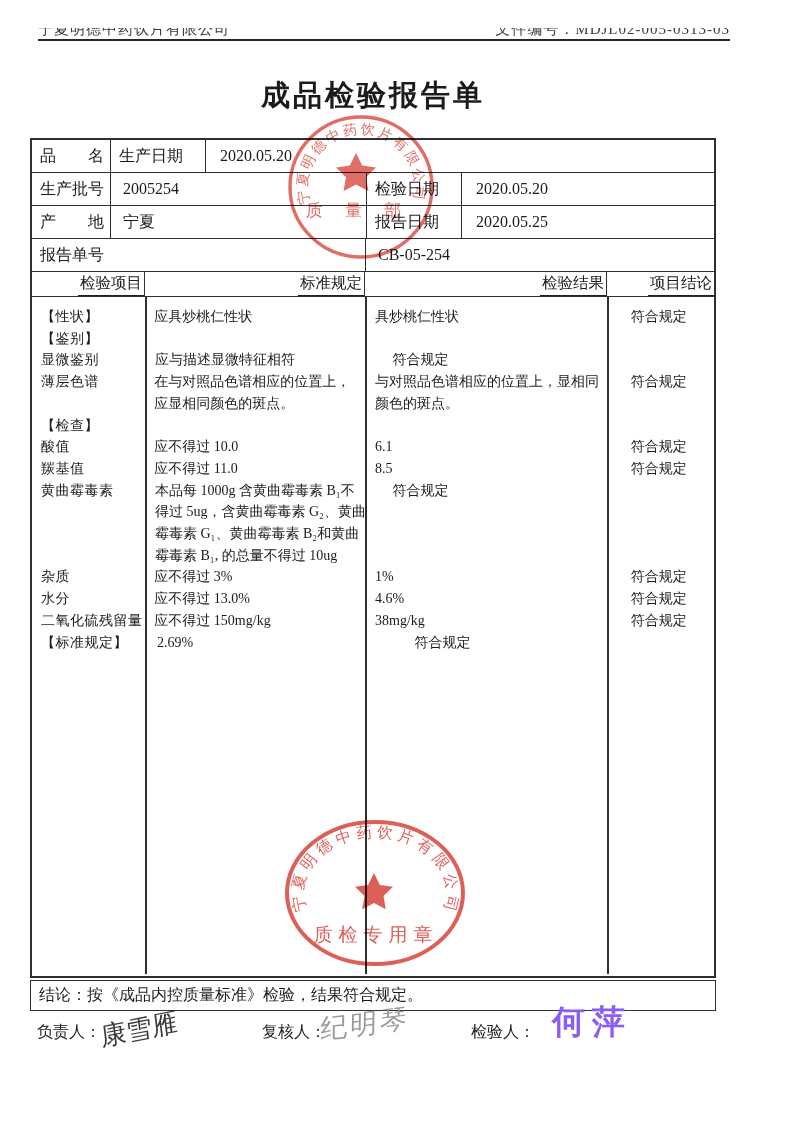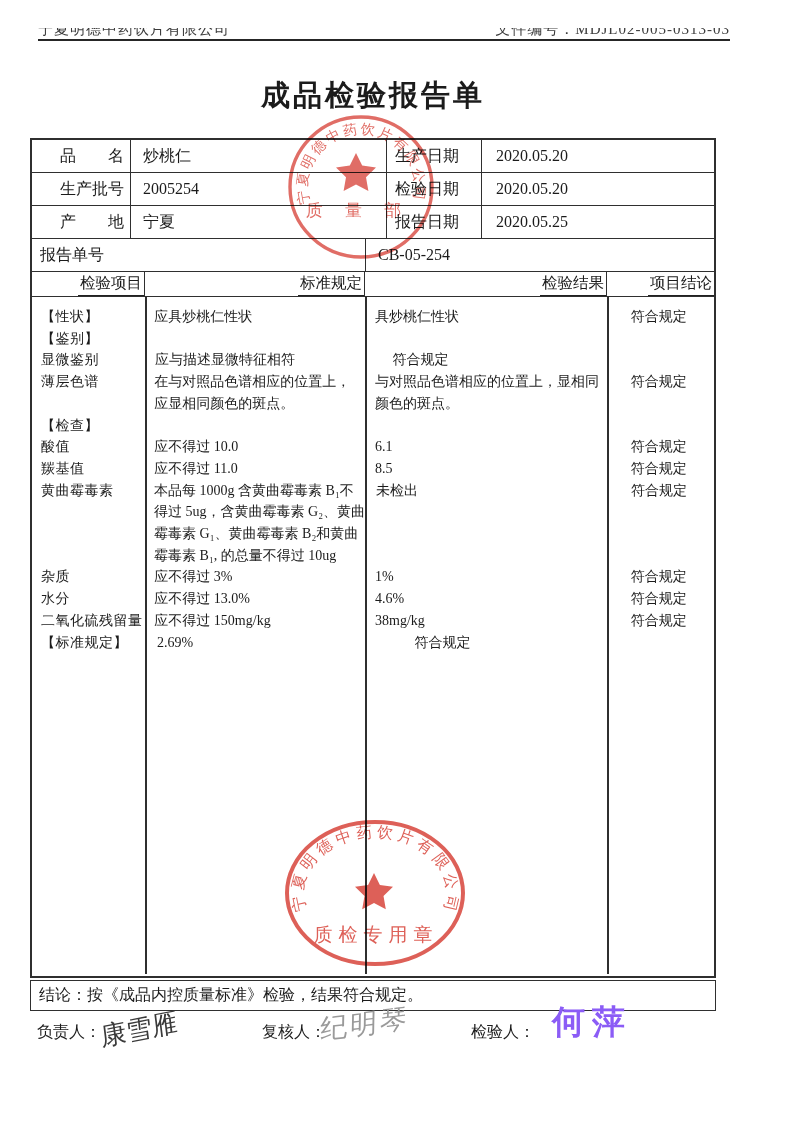--- a/index.html
+++ b/index.html
@@ -16,21 +16,21 @@
   .title{position:absolute;top:76px;left:30px;width:686px;text-align:center;
          font-size:29px;font-weight:700;letter-spacing:3px;}
 
   
   .frame{position:absolute;left:30px;top:138px;width:686px;height:840px;
          border:2px solid #2f2f2f;box-sizing:border-box;background:transparent;}
   .irow{display:flex;height:33px;border-bottom:1.5px solid #2f2f2f;box-sizing:border-box;}
   .irow .cell{box-sizing:border-box;border-right:1.5px solid #2f2f2f;display:flex;align-items:center;
               font-size:16px;overflow:hidden;white-space:nowrap;}
   .irow .cell:last-child{border-right:none;}
-  .ic1{width:79px;padding-left:8px;margin-left:20px;}
+  .ic1{width:79px;padding-left:8px;}
   .ic2{width:256px;padding-left:12px;}
   .ic3{width:95px;padding-left:8px;}
   .ic4{flex:1;padding-left:14px;}
   .rrow{display:flex;height:33px;border-bottom:1.5px solid #2f2f2f;box-sizing:border-box;}
   .rrow .cell{box-sizing:border-box;display:flex;align-items:center;font-size:16px;}
   .rc1{width:334px;border-right:1.5px solid #2f2f2f;padding-left:8px;}
   .rc2{flex:1;padding-left:12px;}
   .hrow{display:flex;height:25px;border-bottom:1.5px solid #2f2f2f;box-sizing:border-box;}
   .hrow .cell{box-sizing:border-box;border-right:1.5px solid #2f2f2f;display:flex;align-items:center;
               justify-content:flex-end;font-size:15.5px;}
@@ -73,21 +73,20 @@
     <span>文件编号：MDJL02-005-0313-03</span>
   </div>
   <div class="headrule"></div>
 
   <div class="title">成品检验报告单</div>
 
   <div class="frame">
 
     <div class="irow">
       <div class="cell ic1">品　　名</div>
-      <div class="cell ic2">炒桃仁</div>
       <div class="cell ic3">生产日期</div>
       <div class="cell ic4">2020.05.20</div>
     </div>
     <div class="irow">
       <div class="cell ic1">生产批号</div>
       <div class="cell ic2">2005254</div>
       <div class="cell ic3">检验日期</div>
       <div class="cell ic4">2020.05.20</div>
     </div>
     <div class="irow">
@@ -165,21 +164,20 @@
           <div class="c c2">应不得过 11.0</div>
           <div class="c c3">8.5</div>
           <div class="c c4">符合规定</div>
         </div>
         <div class="brow">
           <div class="c c1">黄曲霉毒素</div>
           <div class="c c2">本品每 1000g 含黄曲霉毒素 B₁不
 得过 5ug，含黄曲霉毒素 G₂、黄曲
 霉毒素 G₁、黄曲霉毒素 B₂和黄曲
 霉毒素 B₁, 的总量不得过 10ug</div>
-          <div class="c c3">未检出</div>
           <div class="c c4">符合规定</div>
         </div>
         <div class="brow">
           <div class="c c1">杂质</div>
           <div class="c c2">应不得过 3%</div>
           <div class="c c3">1%</div>
           <div class="c c4">符合规定</div>
         </div>
         <div class="brow">
           <div class="c c1">水分</div>

